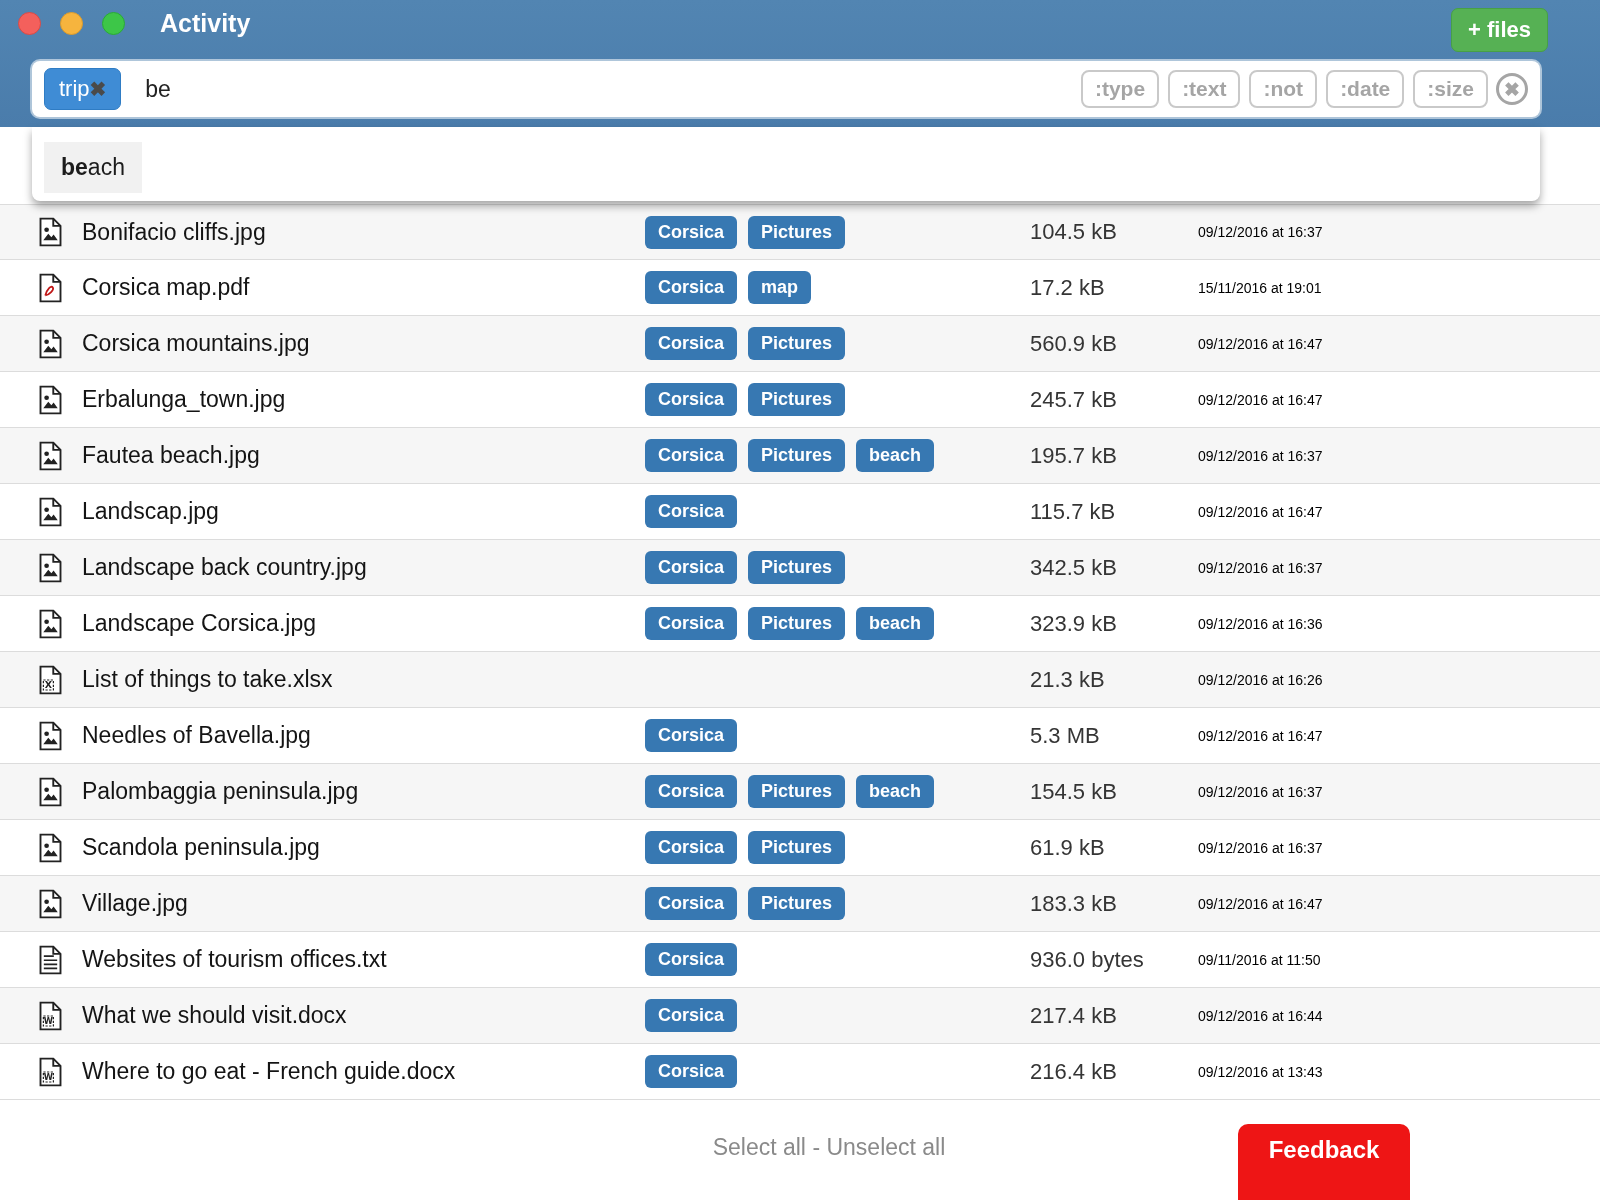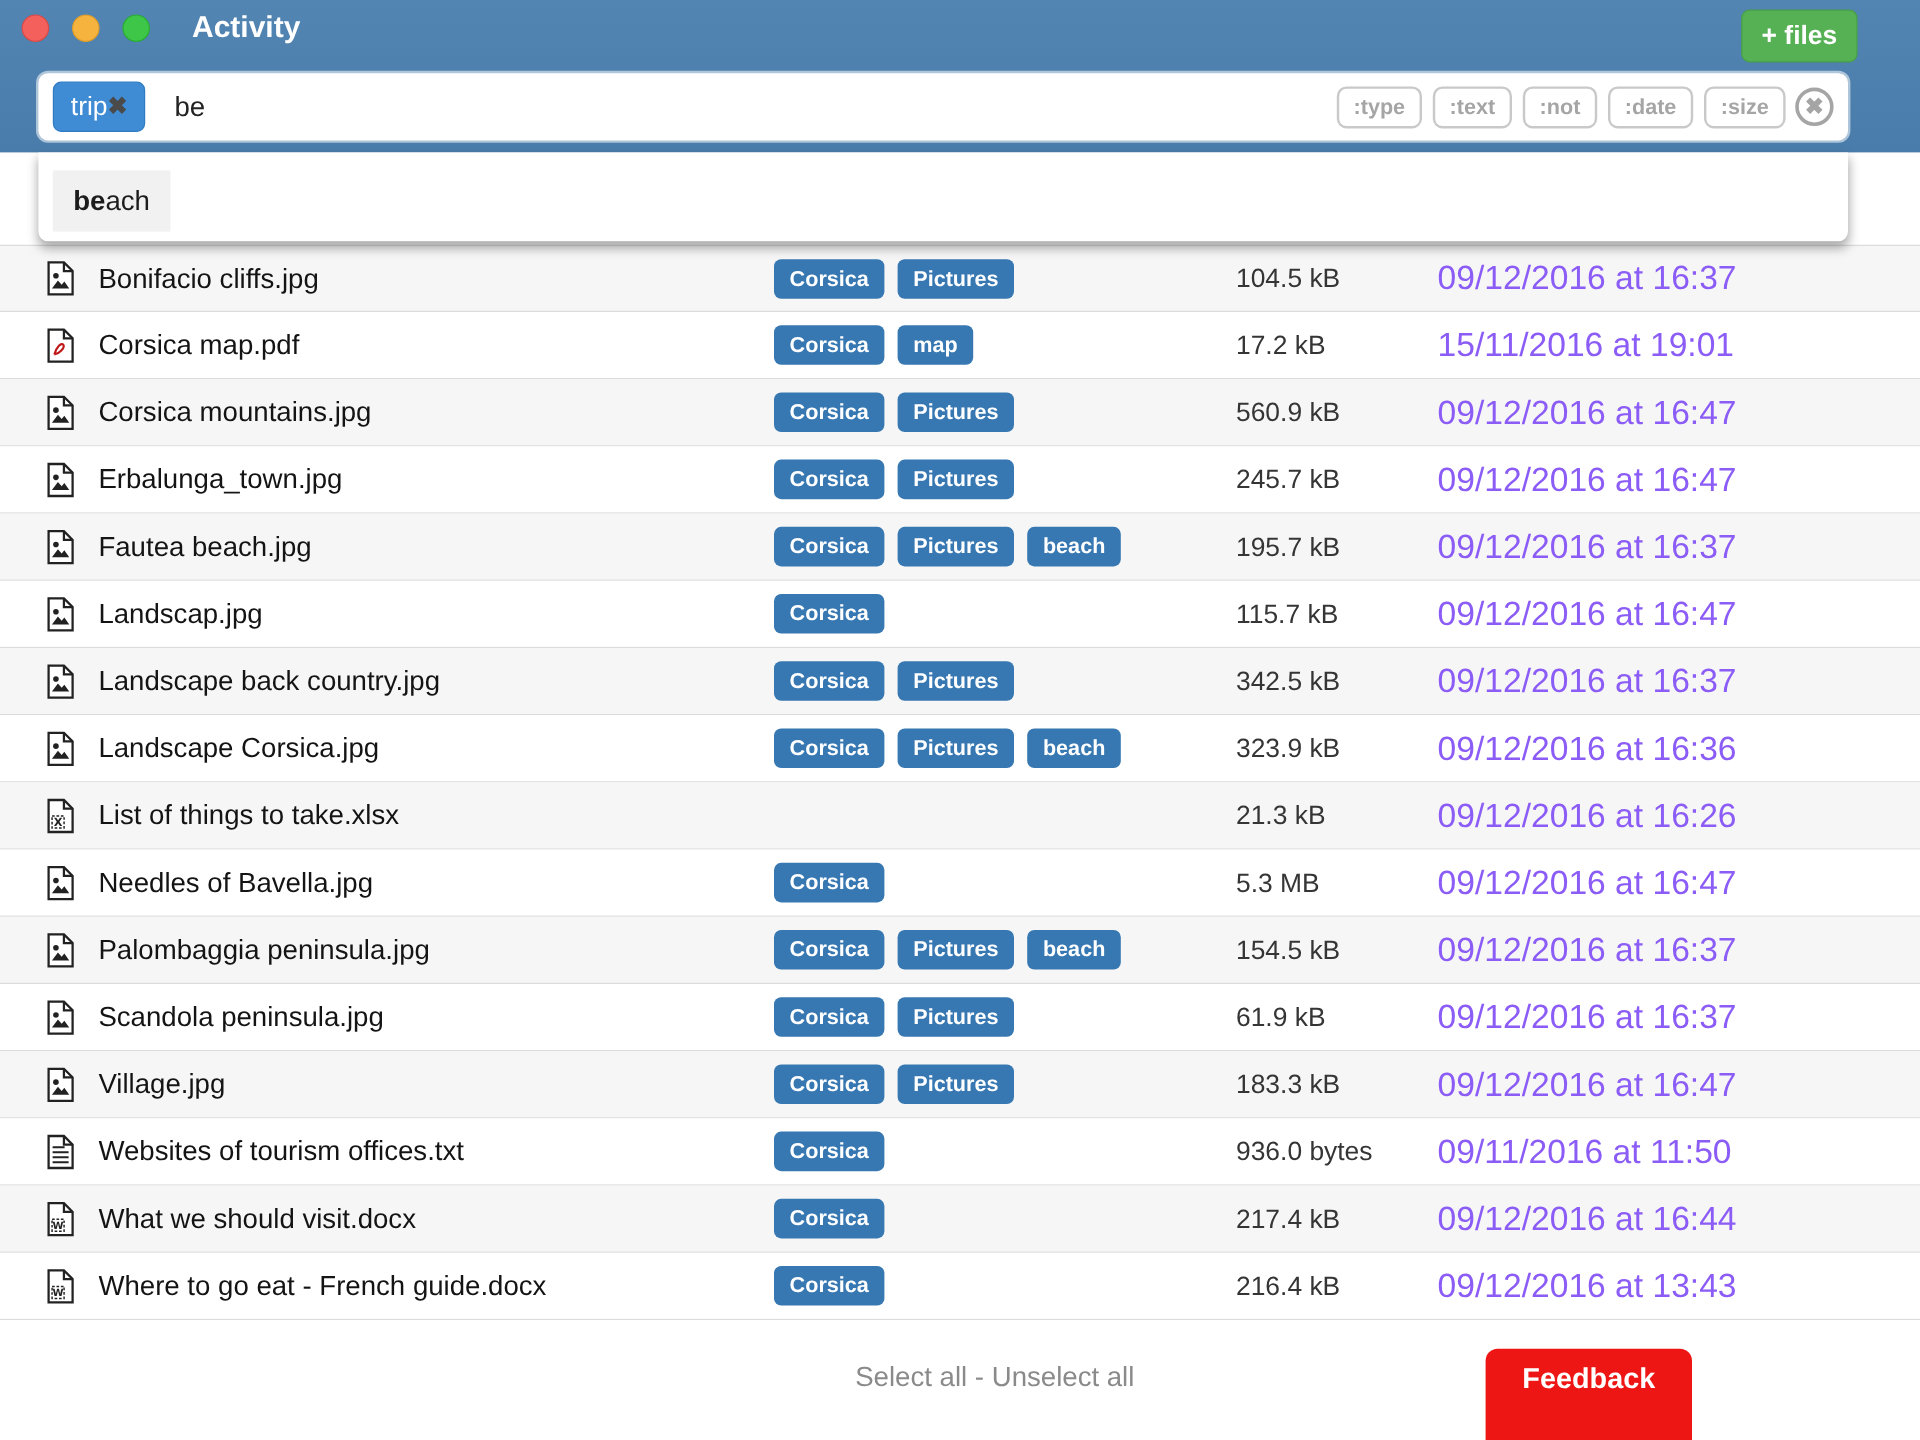--- a/index.html
+++ b/index.html
@@ -21,21 +21,21 @@
   
   .searchbar{position:absolute;left:32px;top:61px;width:1508px;height:56px;background:#fff;
     border-radius:8px;box-shadow:0 0 0 2px rgba(255,255,255,.55);display:flex;align-items:center;
     box-sizing:border-box;padding:0 12px;}
   .search-tag{display:flex;align-items:center;background:#3f8cd5;border:1px solid #2f7cc4;
     color:#fff;font-size:22px;border-radius:7px;padding:7px 14px;margin-right:22px;}
   .search-tag .x{color:#4a4a4a;font-weight:bold;font-size:20px;cursor:pointer;line-height:1;}
   .search-input{flex:1;border:none;outline:none;font-size:23px;color:#222;min-width:60px;
     font-family:"Liberation Sans",sans-serif;background:transparent;}
   .filters{display:flex;align-items:center;gap:9px;}
-  .filter-btn{background:#fff;border:2px solid #c9c9c9;color:#a5a5a5;font-size:18px;font-weight:bold;
+  .filter-btn{background:#fff;border:2px solid #c9c9c9;color:#a5a5a5;font-size:21px;font-weight:bold;
     padding:5px 12px;border-radius:8px;cursor:pointer;font-family:"Liberation Sans",sans-serif;}
   .clear-btn{width:32px;height:32px;border:3px solid #a5a5a5;border-radius:50%;margin-left:8px;
     color:#a5a5a5;font-weight:bold;font-size:19px;display:flex;align-items:center;justify-content:center;
     cursor:pointer;box-sizing:border-box;line-height:1;}
 
   
   .dropdown{position:absolute;left:32px;top:127px;width:1508px;height:74px;background:#fff;
     border-radius:0 0 8px 8px;box-shadow:0 5px 9px rgba(0,0,0,.35);z-index:5;}
   .suggestion{position:absolute;left:12px;top:15px;background:#f1f1f1;font-size:23px;color:#1c1c1c;
     padding:12px 17px;cursor:pointer;}
@@ -46,21 +46,21 @@
   .file-row{height:56px;display:flex;align-items:center;border-bottom:1px solid #dcdcdc;
     box-sizing:border-box;background:#fff;cursor:pointer;}
   .file-row:first-child{border-top:1px solid #dcdcdc;}
   .file-row.alt{background:#f6f6f6;}
   .icon{width:26px;margin-left:38px;display:flex;align-items:center;}
   .fname{margin-left:18px;font-size:23px;color:#141414;width:563px;white-space:nowrap;overflow:hidden;}
   .tags{width:385px;display:flex;gap:11px;align-items:center;}
   .tag{background:#3778b2;color:#fff;font-size:18px;font-weight:bold;padding:6px 13px;
     border-radius:6px;white-space:nowrap;}
   .fsize{width:168px;font-size:22px;color:#353535;}
-  .fdate{font-size:28px;color:#8b5cf6;}
+  .fdate{font-size:14px;color:#000000;}
 
   
   .footer-links{position:absolute;left:0;top:1134px;width:1600px;text-align:center;
     font-size:23px;color:#8a8a8a;margin-left:29px;}
   .footer-links span{cursor:pointer;}
   .feedback-btn{position:absolute;left:1238px;top:1124px;width:172px;height:86px;background:#ee1515;
     border:none;border-radius:10px;color:#fff;font-size:24px;font-weight:bold;cursor:pointer;
     display:flex;justify-content:center;padding-top:12px;box-sizing:border-box;
     font-family:"Liberation Sans",sans-serif;}
 </style>

